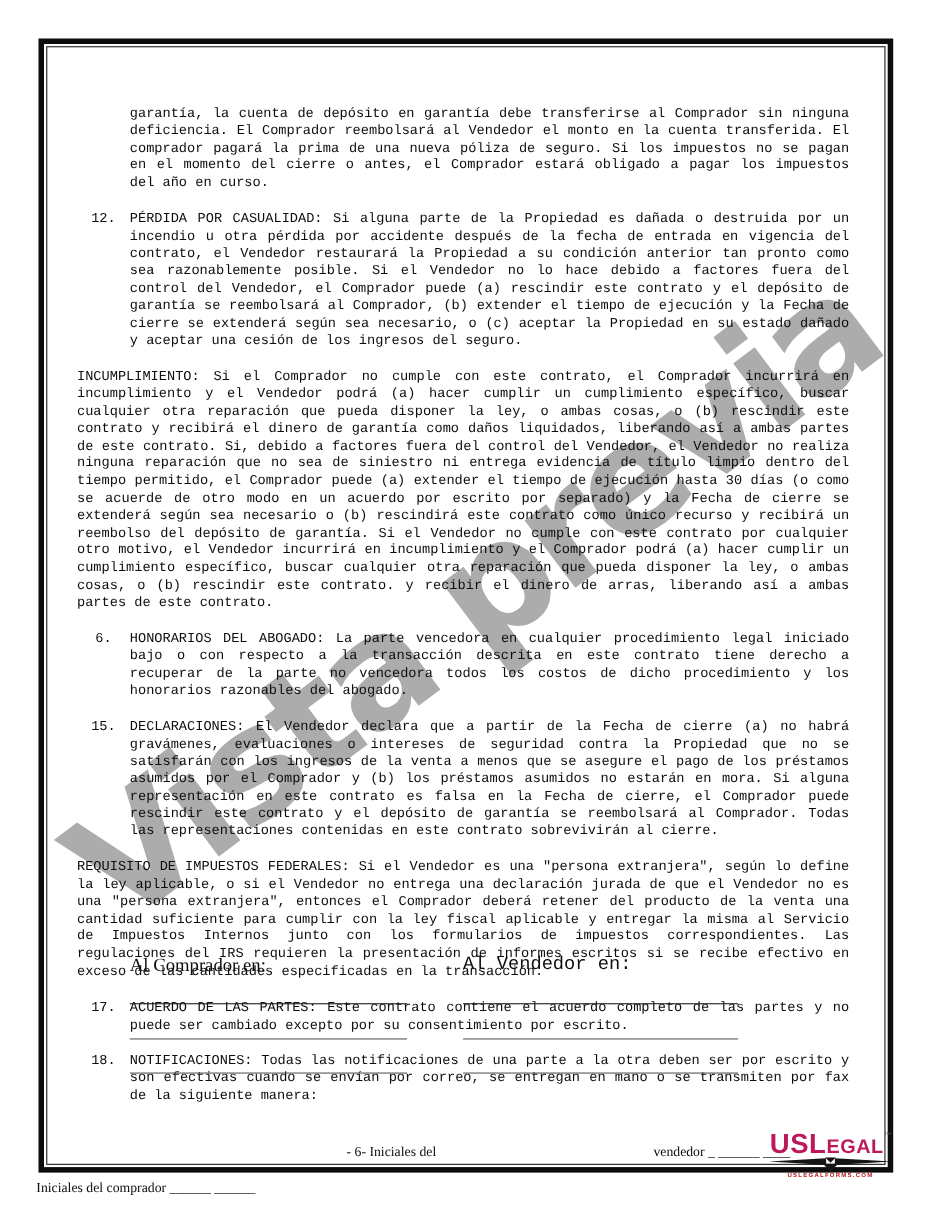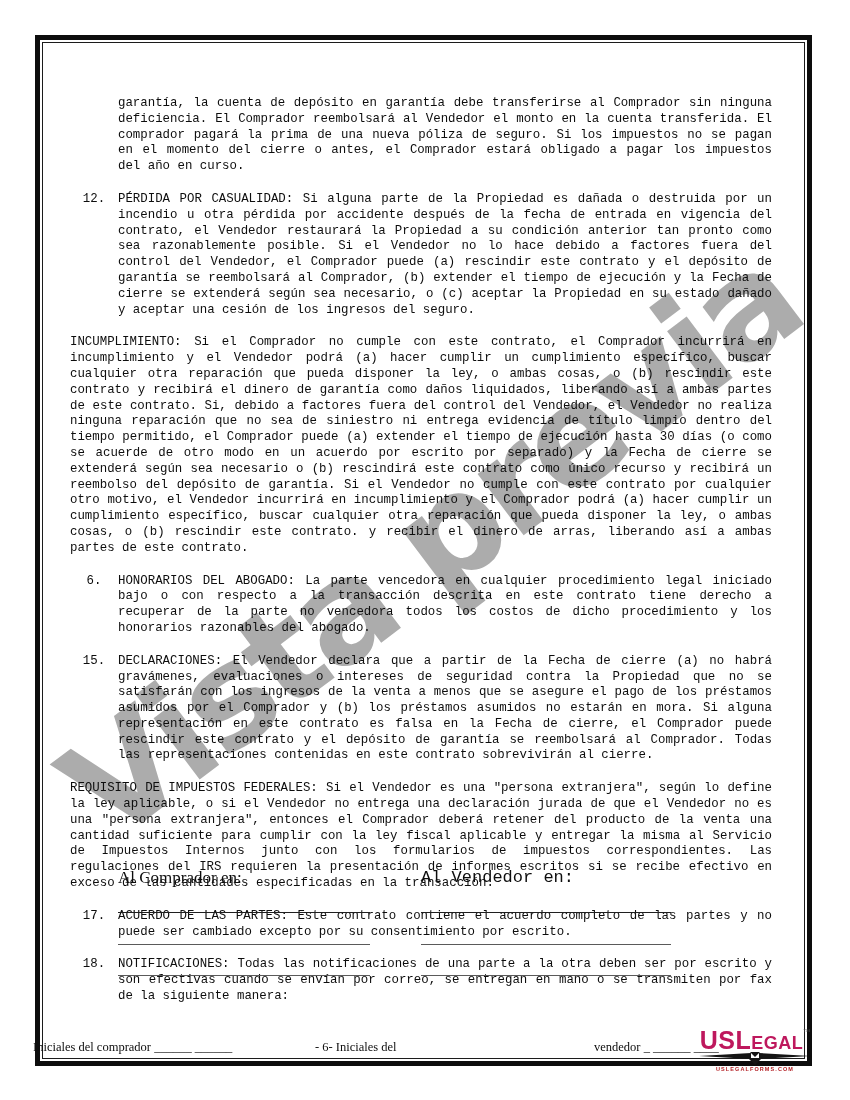--- a/index.html
+++ b/index.html
@@ -38,21 +38,21 @@
   .addr-label.buyer{left:118px;top:868px;}
   .addr-label.seller{left:421px;top:868px;font-family:Liberation Mono, monospace;}
   .sig-line{position:absolute;z-index:2;height:0;}
   .sig-line.l1{border-bottom:1.6px solid #1f1f1f;}
   .sig-line.l2,.sig-line.l3{border-bottom:1.4px solid #5a5a5a;}
   .col-left{left:118px;width:252px;}
   .col-right{left:421px;width:250px;}
   .row1{top:912px;} .row2{top:944px;} .row3{top:975px;}
   
   .footer-item{position:absolute;z-index:3;font-size:12.5px;white-space:nowrap;}
-  .footer-left{left:33px;top:1040px;}
+  .footer-left{left:33px;top:1073px;}
   .footer-center{left:315px;top:1040px;}
   .footer-right{left:594px;top:1040px;}
   
   .logo{
     position:absolute;left:694px;top:1028px;width:122px;z-index:4;
     text-align:center;line-height:1;
   }
   .logo-name{
     font-family:Liberation Sans, sans-serif;font-weight:bold;
     font-variant:small-caps;font-size:25px;letter-spacing:0.5px;

